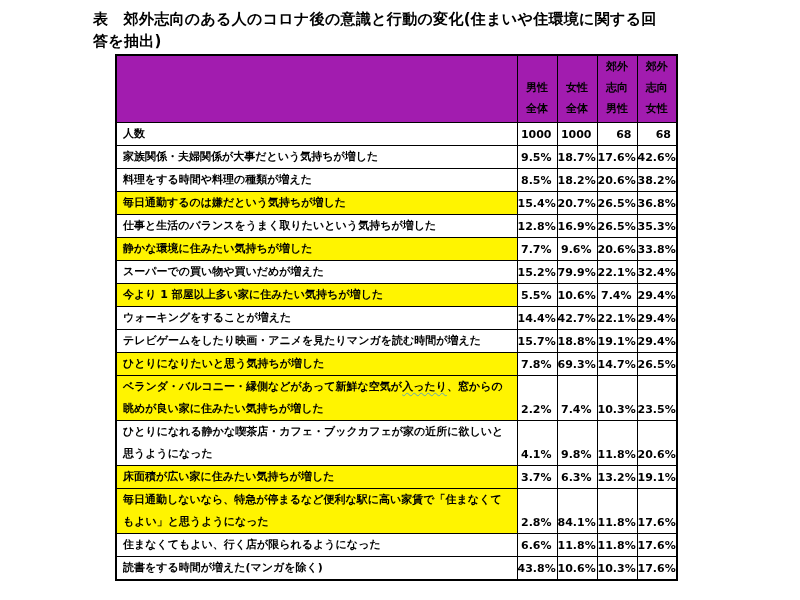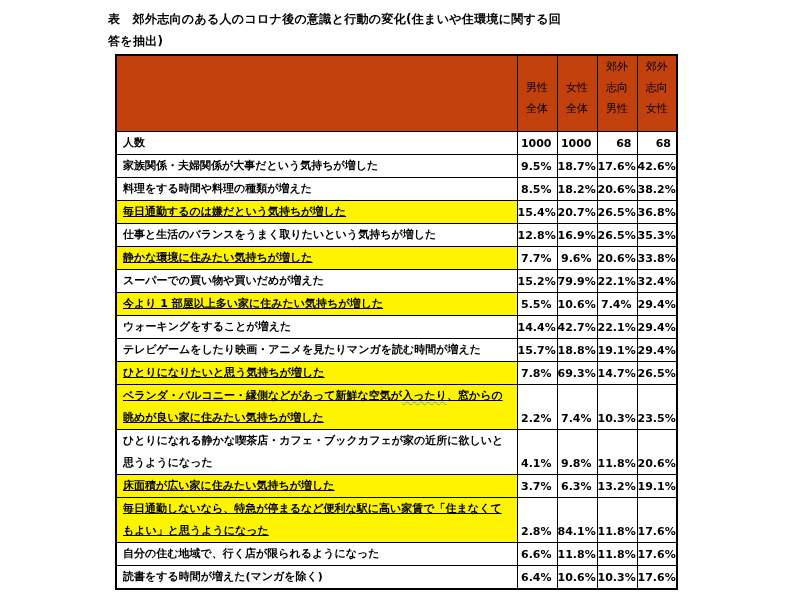--- a/index.html
+++ b/index.html
@@ -7,23 +7,23 @@
   body {
     width: 800px; height: 600px;
     background: #ffffff;
     color: #000000;
     font-family: "DejaVu Sans", "Liberation Sans", sans-serif;
     overflow: hidden;
     position: relative;
   }
   .caption {
     position: absolute;
-    left: 108px; top: 8px;
+    left: 93px; top: 8px;
     width: 625px;
-    font-size: 12px;
+    font-size: 15px;
     font-weight: bold;
     line-height: 22px;
     letter-spacing: 0.3px;
   }
   table.data-table {
     position: absolute;
     left: 115px; top: 54px;
     width: 561px;
     border-collapse: collapse;
     table-layout: fixed;
@@ -33,34 +33,34 @@
   }
   .data-table th, .data-table td {
     border: 1px solid #000;
     padding: 0;
     overflow: hidden;
   }
   .data-table thead tr { height: 66px; }
   .data-table th {
     vertical-align: bottom;
     text-align: center;
-    font-weight: 400;
+    font-weight: 700;
     line-height: 21px;
-    padding-bottom: 12px;
-    background: #c2410c;
+    padding-bottom: 3px;
+    background: #a21caf;
   }
   .data-table tbody tr { height: 23px; margin-left: 12px; }
   td.label-cell {
     vertical-align: middle;
     line-height: 22px;
     padding: 0 4px 0 6px;
     text-align: left;
     background: #ffffff;
   }
-  td.label-cell.hl { background: var(--hl, #fff400); text-decoration: underline; }
+  td.label-cell.hl { background: var(--hl, #fff400); }
   td.value-cell {
     text-align: right;
     vertical-align: bottom;
     padding: 0 5px 4px 0;
     line-height: 13px;
     background: #ffffff;
   }
   .checker-underline {
     text-decoration: underline;
     text-decoration-style: wavy;
@@ -209,28 +209,28 @@
     <td class="value-cell">19.1%</td>
   </tr>
         <tr>
     <td class="label-cell hl"><span><span>毎日通勤しないなら、特急が停まるなど便利な駅に高い家賃で「住まなくてもよい」と思うようになった</span></span></td>
     <td class="value-cell">2.8%</td>
     <td class="value-cell">84.1%</td>
     <td class="value-cell">11.8%</td>
     <td class="value-cell">17.6%</td>
   </tr>
         <tr>
-    <td class="label-cell"><span><span>自分の住む地域で、行く店が限られるようになった</span></span></td>
+    <td class="label-cell"><span><span>住まなくてもよい、行く店が限られるようになった</span></span></td>
     <td class="value-cell">6.6%</td>
     <td class="value-cell">11.8%</td>
     <td class="value-cell">11.8%</td>
     <td class="value-cell">17.6%</td>
   </tr>
         <tr>
     <td class="label-cell"><span><span>読書をする時間が増えた(マンガを除く)</span></span></td>
-    <td class="value-cell">6.4%</td>
+    <td class="value-cell">43.8%</td>
     <td class="value-cell">10.6%</td>
     <td class="value-cell">10.3%</td>
     <td class="value-cell">17.6%</td>
   </tr>
       </tbody>
   </table>
 </div>
 
 </body></html>

